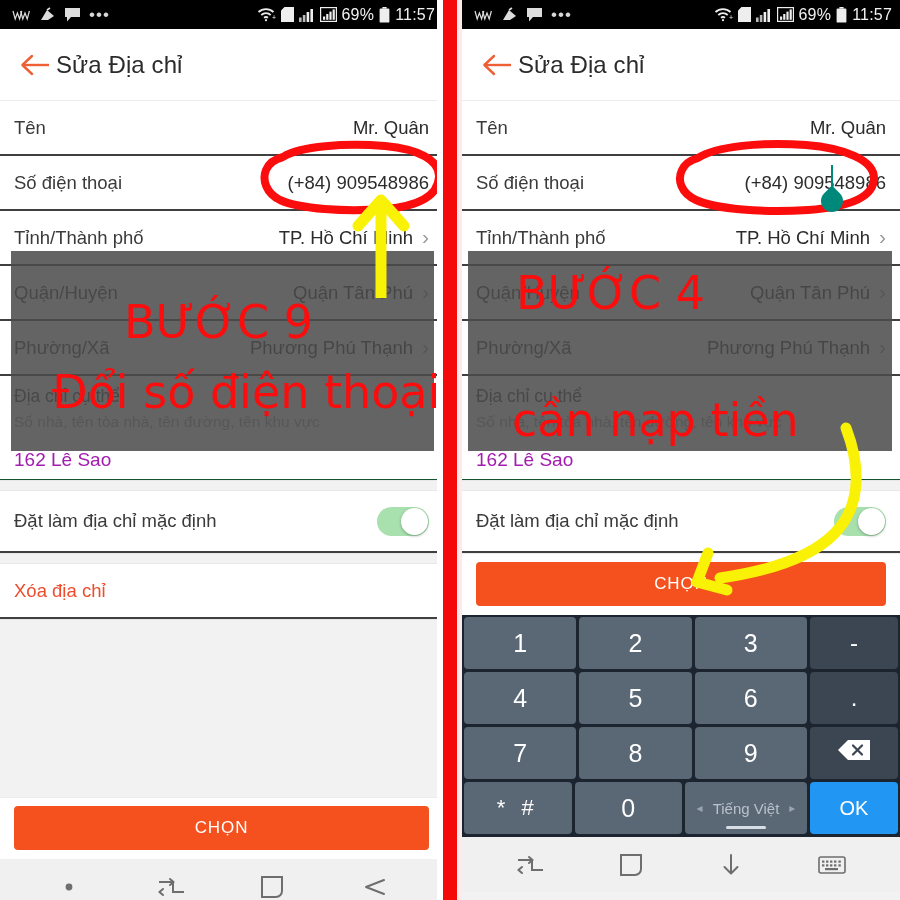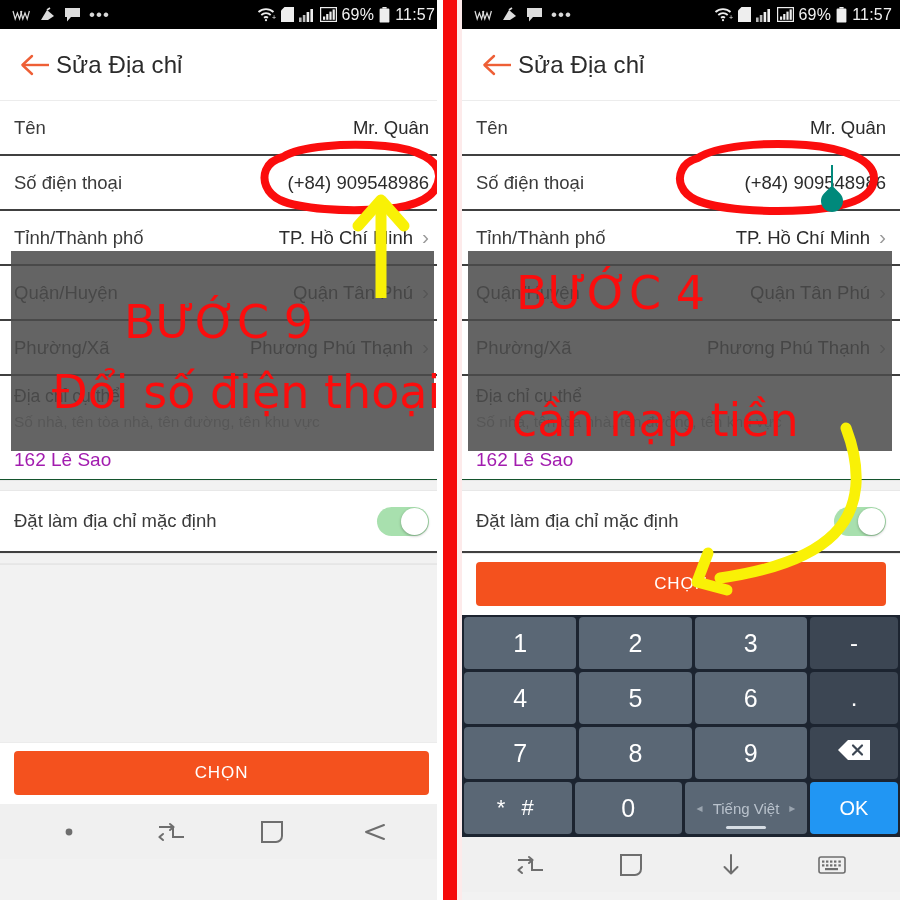--- a/index.html
+++ b/index.html
@@ -260,20 +260,25 @@
       <div class="row toggle-row">
         <span class="row-label">Đặt làm địa chỉ mặc định</span>
         <span class="toggle">
             <span class="knob"></span>
           </span>
       </div>
     </div>
 
     <div class="gap"></div>
 
+    <div class="group">
+      <div class="row danger-row">
+        <span class="row-label">Xóa địa chỉ</span>
+      </div>
+    </div>
 
     <div class="filler" style="height:178px"></div>
 
     <div class="cta-wrap">
       <button class="cta">CHỌN</button>
     </div>
 
     <div class="navbar">
       <div class="nav-ico">
         <svg width="14" height="14" viewBox="0 0 14 14">

